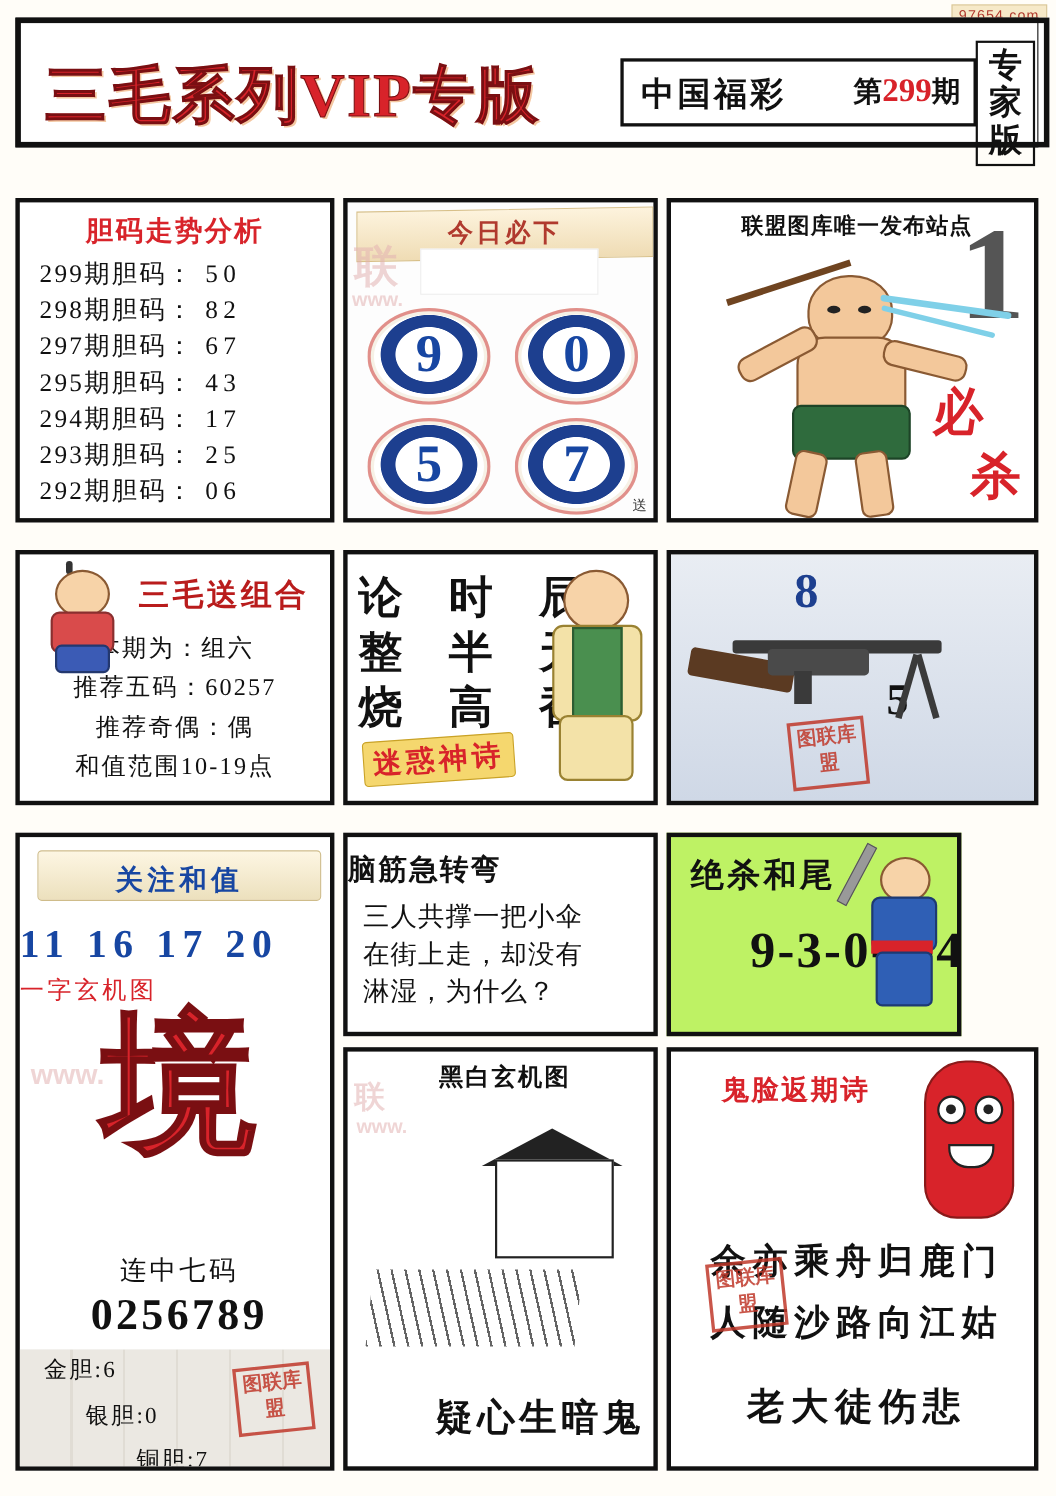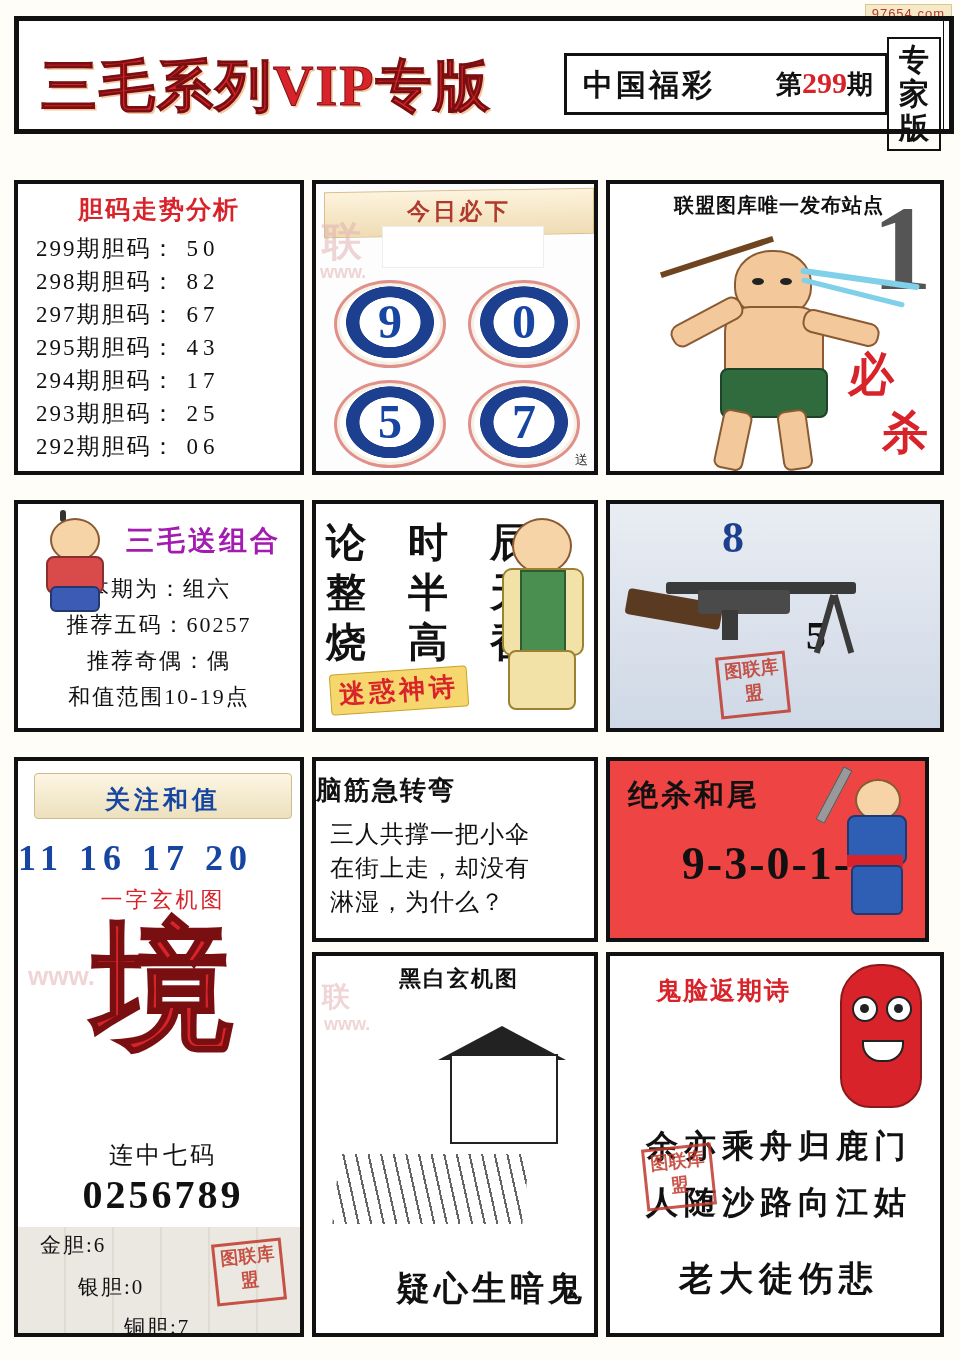--- a/index.html
+++ b/index.html
@@ -133,21 +133,21 @@
   .m-body{position:absolute;left:74px;top:74px;width:96px;height:72px;background:#f3c89b;border:2px solid #8a5a33;border-radius:26px 26px 10px 10px;}
   .m-short{position:absolute;left:70px;top:136px;width:104px;height:46px;background:#2f6b3d;border:2px solid #1d4427;border-radius:8px;}
   .m-leg{position:absolute;width:26px;height:56px;background:#f3c89b;border:2px solid #8a5a33;border-radius:8px;}
   .m-arm{position:absolute;width:74px;height:20px;background:#f3c89b;border:2px solid #8a5a33;border-radius:10px;}
   .m-stick{position:absolute;left:8px;top:22px;width:118px;height:6px;background:#6f4420;transform:rotate(-18deg);}
   .m-flow{position:absolute;left:150px;top:44px;width:120px;height:6px;background:#7fd0e8;border-radius:4px;transform:rotate(8deg);}
   .m-flow2{position:absolute;left:150px;top:58px;width:106px;height:5px;background:#7fd0e8;border-radius:4px;transform:rotate(14deg);}
 
   
   .p-zuhe{left:14px;top:500px;width:290px;height:232px;}
-  .zuhe-title{position:absolute;left:108px;top:18px;font-size:28px;font-weight:bold;color:#a21caf;letter-spacing:3px;}
+  .zuhe-title{position:absolute;left:108px;top:18px;font-size:28px;font-weight:bold;color:#b91c1c;letter-spacing:3px;}
   .zuhe-line{font-size:22px;color:#111;text-align:center;letter-spacing:2px;margin-top:6px;}
   .kid{position:absolute;left:18px;top:14px;width:74px;height:94px;}
   .k-head{position:absolute;left:14px;top:0;width:46px;height:40px;background:#f7d3a8;border:2px solid #8a5a33;border-radius:50%;}
   .k-hair{position:absolute;left:24px;top:-8px;width:6px;height:12px;background:#333;border-radius:3px;}
   .k-body{position:absolute;left:10px;top:38px;width:54px;height:34px;background:#d94b4b;border:2px solid #8a2f2f;border-radius:8px;}
   .k-pant{position:absolute;left:14px;top:68px;width:46px;height:22px;background:#3b5bb5;border:2px solid #23386f;border-radius:6px;}
 
   .p-lun{left:312px;top:500px;width:286px;height:232px;background:#fff;}
   .lun-grid{position:absolute;left:10px;top:14px;}
   .lun-row{font-size:40px;font-weight:bold;color:#111;letter-spacing:16px;line-height:50px;font-family:"Liberation Serif",serif;}
@@ -180,40 +180,40 @@
   }
 
   
   .p-hezhi{left:14px;top:757px;width:290px;height:580px;}
   .banner{
     position:absolute;left:16px;top:12px;width:256px;height:44px;
     background:linear-gradient(#fdf6e3,#ece0bd);border:1px solid #cfbc8a;border-radius:4px;
   }
   .banner-t{position:absolute;left:0;top:22px;width:290px;text-align:center;font-size:25px;font-weight:bold;color:#1746a2;letter-spacing:4px;}
   .hz-nums{position:absolute;left:0;top:76px;width:290px;text-align:left;font-size:36px;font-weight:bold;color:#1746a2;letter-spacing:6px;}
-  .hz-sub{position:absolute;left:0;top:124px;width:290px;text-align:center;font-size:22px;color:#d8232a;letter-spacing:3px;}
+  .hz-sub{position:absolute;left:0;top:124px;width:290px;font-size:22px;color:#d8232a;letter-spacing:3px;}
   .bigchar{
     position:absolute;left:0;top:152px;width:290px;text-align:center;
     font-size:140px;font-weight:bold;color:#d8232a;line-height:150px;
     -webkit-text-stroke:2px #7a0f12;
     font-family:"Liberation Serif",serif;
   }
   .lz-title{position:absolute;left:0;top:378px;width:290px;text-align:center;font-size:24px;color:#111;letter-spacing:3px;}
   .lz-nums{position:absolute;left:0;top:410px;width:290px;text-align:center;font-size:40px;font-weight:bold;color:#111;letter-spacing:3px;}
   .dan-line{position:absolute;font-size:21px;color:#111;letter-spacing:2px;}
   .tile{position:absolute;left:0;top:466px;width:282px;height:112px;
         background:repeating-linear-gradient(90deg,#e9e6df 0 46px,#ddd9d0 46px 48px),
                    repeating-linear-gradient(0deg,#e9e6df 0 36px,#ddd9d0 36px 38px);
         opacity:.9;}
 
   .p-naojin{left:312px;top:757px;width:286px;height:185px;background:#fff;}
   .nj-title{position:absolute;left:0;top:12px;width:286px;font-size:26px;font-weight:bold;color:#111;letter-spacing:2px;}
   .nj-body{position:absolute;left:14px;top:56px;width:262px;font-size:24px;color:#111;line-height:34px;letter-spacing:1px;}
 
-  .p-juesha{left:606px;top:757px;width:323px;height:185px;background:#ef4444;}
+  .p-juesha{left:606px;top:757px;width:268px;height:185px;background:#bef264;}
   .js-title{position:absolute;left:18px;top:14px;font-size:30px;font-weight:bold;color:#111;letter-spacing:3px;}
   .js-nums{position:absolute;left:0;top:76px;width:338px;text-align:center;font-size:46px;font-weight:bold;color:#111;letter-spacing:2px;}
   .warrior{position:absolute;right:8px;top:8px;width:84px;height:150px;}
   .w-head{position:absolute;left:22px;top:10px;width:42px;height:38px;background:#f7d3a8;border:2px solid #8a5a33;border-radius:50%;}
   .w-body{position:absolute;left:14px;top:46px;width:56px;height:46px;background:#2f5fb5;border:2px solid #1d3a73;border-radius:8px;}
   .w-belt{position:absolute;left:14px;top:86px;width:56px;height:12px;background:#d8232a;}
   .w-leg{position:absolute;left:18px;top:96px;width:48px;height:46px;background:#2f5fb5;border:2px solid #1d3a73;border-radius:6px;}
   .w-sword{position:absolute;left:-4px;top:-4px;width:8px;height:58px;background:#999;border:1px solid #555;transform:rotate(28deg);}
 
   .p-heibai{left:312px;top:952px;width:286px;height:385px;background:#fff;}

